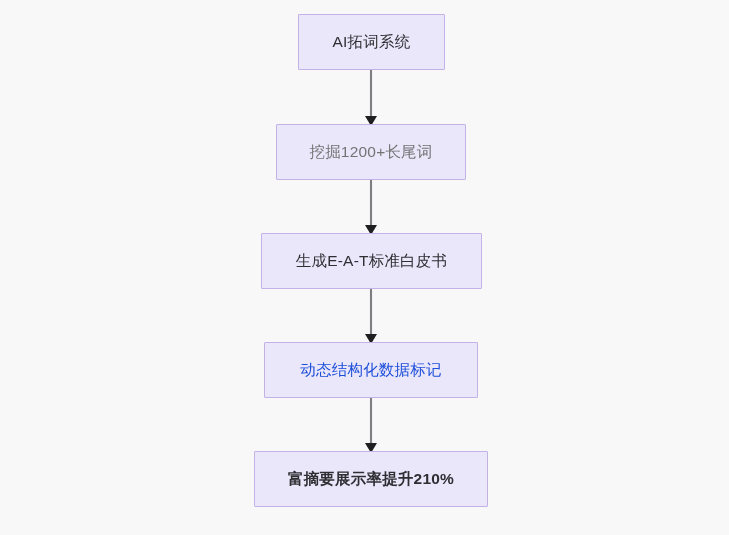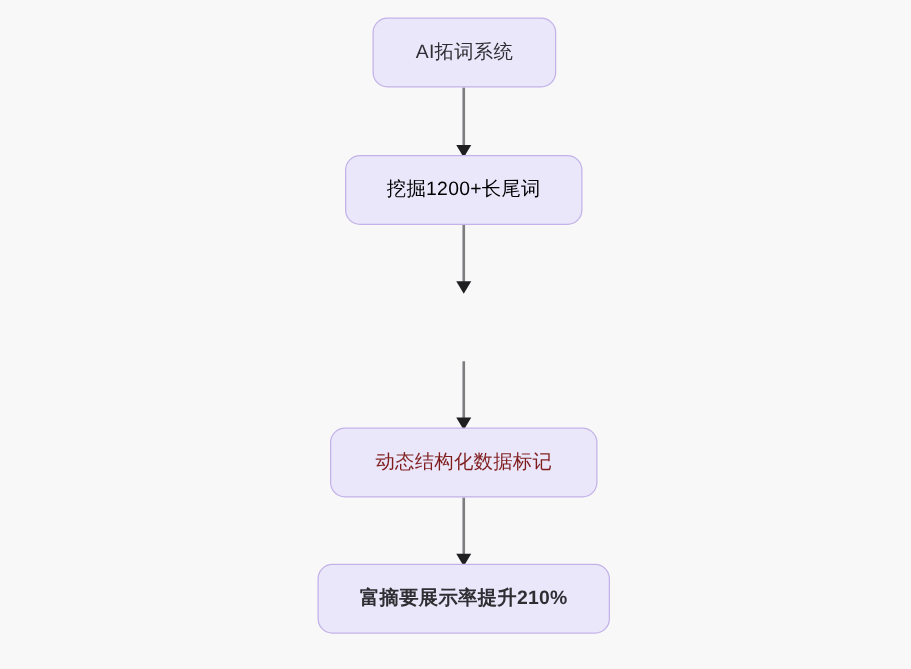--- a/index.html
+++ b/index.html
@@ -17,21 +17,21 @@
   #flow-canvas {
     position: relative;
     width: 729px;
     height: 535px;
   }
   .node {
     position: absolute;
     box-sizing: border-box;
     background: #eae7fb;
     border: 1.4px solid #c3b2e8;
-    border-radius: 12px;
+    border-radius: 1px;
     display: flex;
     align-items: center;
     justify-content: center;
     color: #2f2f33;
     font-size: 15.5px;
     line-height: 1;
     letter-spacing: 0.2px;
     white-space: nowrap;
   }
   .node-label {
@@ -75,26 +75,29 @@
     <svg width="16" height="60" viewBox="0 0 16 60">
       <line x1="8" y1="0" x2="8" y2="47" stroke="#7e7e82" stroke-width="2.1"></line>
       <polygon points="2,45 14,45 8,55" fill="#1f1f22"></polygon>
     </svg>
   </div>
 
   <div class="node" style="left: 298px; top: 14px; width: 147px; height: 56px; background: rgb(234, 231, 251); border-color: rgb(195, 178, 232); color: rgb(47, 47, 51);">
     <span class="node-label">AI拓词系统</span>
   </div>
 
-  <div class="node" style="left: 276px; top: 124px; width: 190px; height: 56px; background: rgb(234, 231, 251); border-color: rgb(195, 178, 232); color: #000000;">
+  <div class="node" style="left: 276px; top: 124px; width: 190px; height: 56px; background: rgb(234, 231, 251); border-color: rgb(195, 178, 232); color: #737373;">
     <span class="node-label">挖掘1200+长尾词</span>
   </div>
 
+  <div class="node" style="left: 261px; top: 233px; width: 221px; height: 56px; background: rgb(234, 231, 251); border-color: rgb(195, 178, 232); color: rgb(47, 47, 51);">
+    <span class="node-label">生成E-A-T标准白皮书</span>
+  </div>
 
-  <div class="node" style="left: 264px; top: 342px; width: 214px; height: 56px; background: rgb(234, 231, 251); border-color: rgb(195, 178, 232); color: #7f1d1d;">
+  <div class="node" style="left: 264px; top: 342px; width: 214px; height: 56px; background: rgb(234, 231, 251); border-color: rgb(195, 178, 232); color: #1d4ed8;">
     <span class="node-label">动态结构化数据标记</span>
   </div>
 
   <div class="node" style="left: 254px; top: 451px; width: 234px; height: 56px; background: rgb(234, 231, 251); border-color: rgb(195, 178, 232); color: rgb(47, 47, 51); font-weight: bold;">
     <span class="node-label">富摘要展示率提升210%</span>
   </div>
 
 </div>
 
 </body></html>

